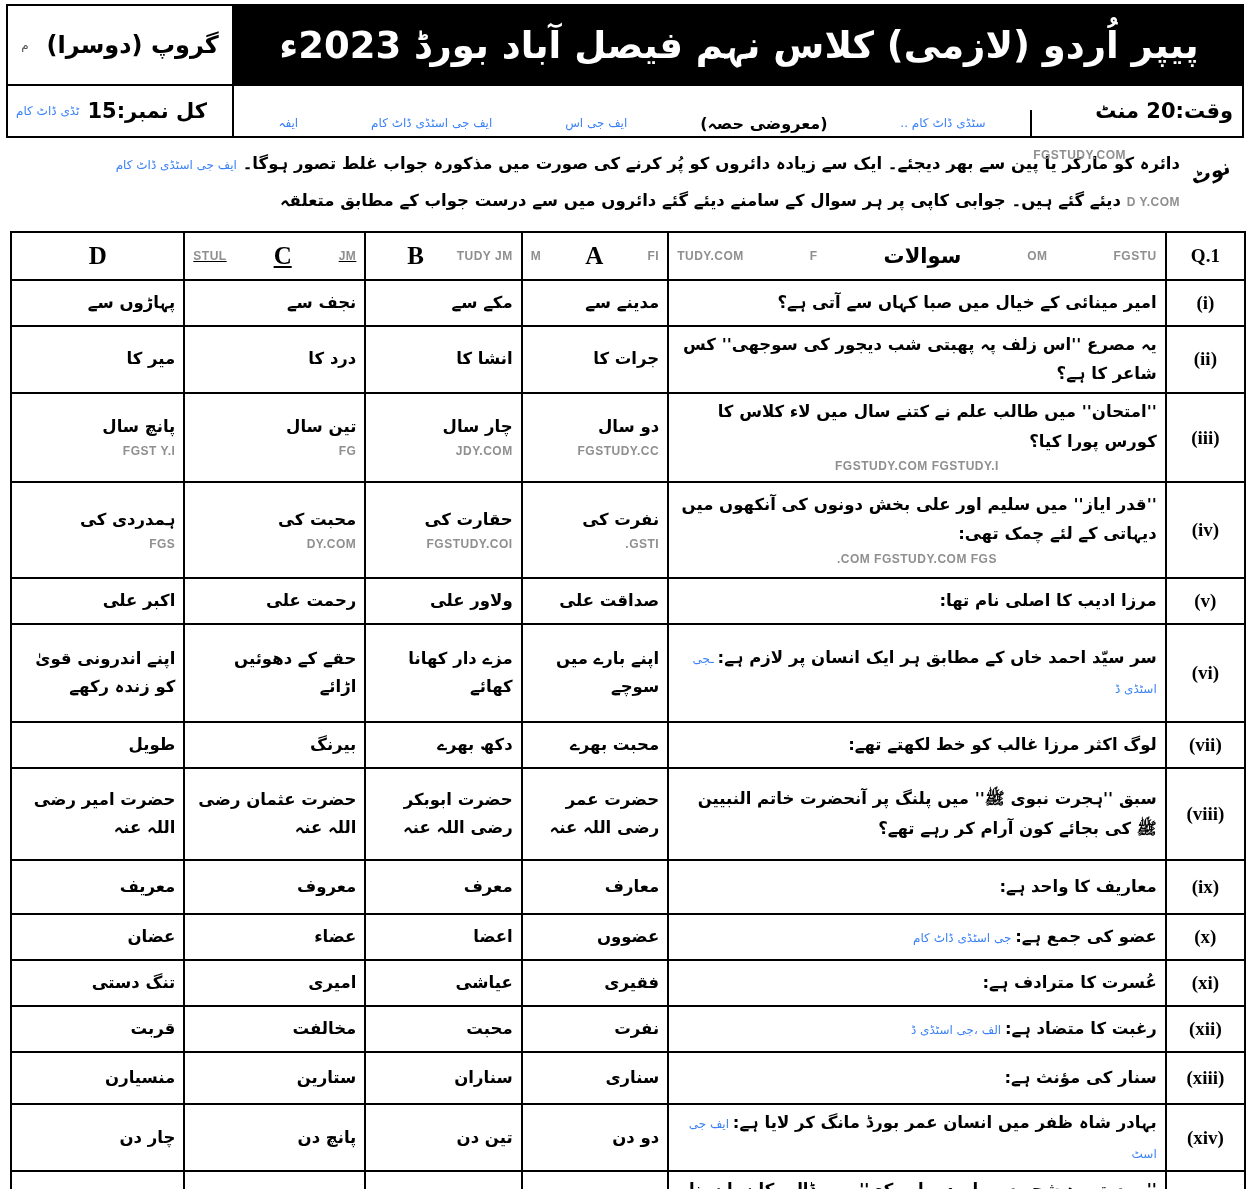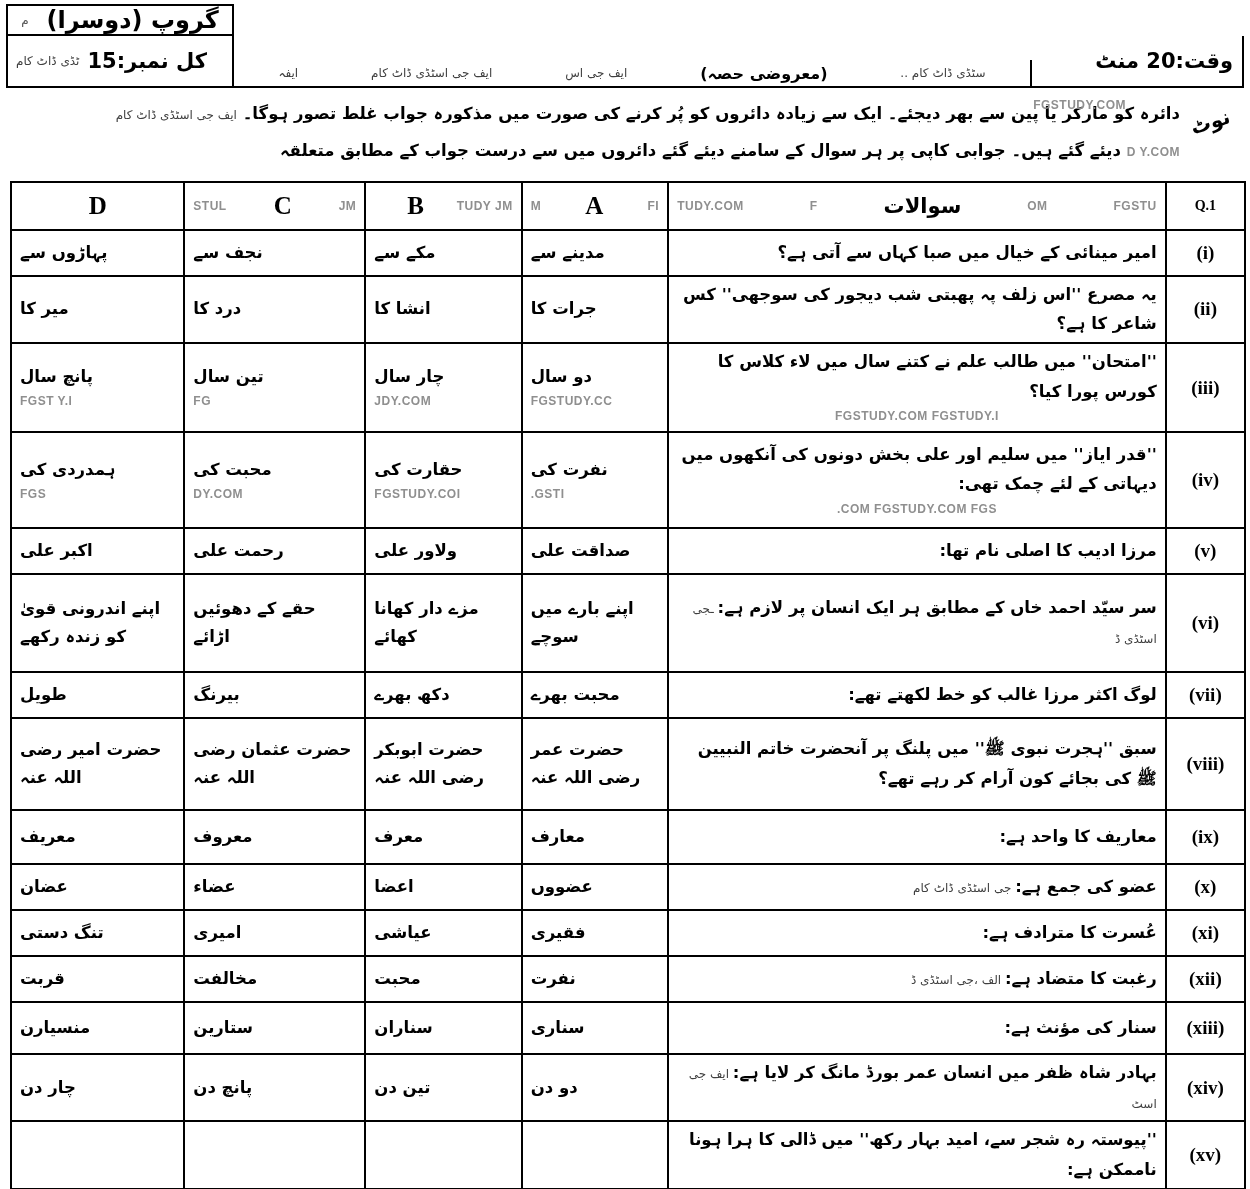--- a/index.html
+++ b/index.html
@@ -42,53 +42,56 @@
   
   .note{position:relative;direction:rtl;padding:10px 64px 6px 14px;min-height:88px;box-sizing:border-box;}
   .note-label{
     position:absolute;right:14px;top:22px;font-size:20px;font-weight:bold;
     transform:rotate(-18deg);
   }
   .note-wm-top{position:absolute;right:118px;top:10px;}
   .note p{margin:0 0 6px 0;font-size:16.5px;font-weight:bold;line-height:1.9;text-align:right;}
   
   .wm{color:#8f8f8f;font-family:"Liberation Sans",sans-serif;font-size:12px;font-weight:bold;letter-spacing:.5px;direction:ltr;unicode-bidi:embed;}
-  .wm-ur{color:#404040;font-size:12px;font-weight:normal;direction:rtl;text-align:right;}
+  .wm-ur{color:#3b82f6;font-size:12px;font-weight:normal;direction:rtl;text-align:right;}
   
   table.qt{border-collapse:collapse;width:1236px;margin:2px 4px;direction:rtl;}
   table.qt th,table.qt td{border:2.5px solid #000;padding:3px 8px;vertical-align:middle;box-sizing:border-box;}
   table.qt thead th{height:48px;}
-  .th-qno{width:80px;font-size:14px;font-weight:bold;direction:ltr;font-family:"Liberation Serif",serif;}
+  .th-qno{width:80px;font-size:19px;font-weight:bold;direction:ltr;font-family:"Liberation Serif",serif;}
   .th-q{width:506px;margin-top:44px;}
   .th-q .hwrap,.th-opt .hwrap{display:flex;align-items:center;justify-content:space-between;direction:ltr;}
   .th-q .qh-title{font-size:21px;font-weight:bold;direction:rtl;}
   .col-letter{font-size:25px;font-weight:bold;font-family:"Liberation Serif",serif;}
-  .th-a{width:148px;} .th-b{width:158px;} .th-c{width:184px;} .th-d{width:176px;}
+  .th-a{width:148px;} .th-b{width:158px;} .th-c{width:184px;text-decoration:underline;} .th-d{width:176px;}
   td.no{text-align:center;font-weight:bold;font-size:19px;direction:ltr;font-family:"Liberation Serif",serif;}
   td.q{text-align:right;font-weight:bold;font-size:16.5px;line-height:1.8;margin-left:44px;}
   td.q .qwm{display:block;text-align:center;}
-  td.opt{text-align:left;font-weight:bold;font-size:16.5px;line-height:1.7;}
+  td.opt{text-align:right;font-weight:bold;font-size:16.5px;line-height:1.7;}
   td.opt .owm{display:block;}
   tbody tr{height:46px;}
   tbody tr:nth-child(3){height:86px;}
   tbody tr:nth-child(4){height:96px;}
   tbody tr:nth-child(6){height:98px;}
   tbody tr:nth-child(8){height:92px;}
   tbody tr:nth-child(9){height:54px;}
   tbody tr:nth-child(13){height:52px;}
 </style>
 </head>
 <body>
 
 <div class="page">
 
   <div class="hdr-top">
     <div class="group-box">
       <span>گروپ (دوسرا)</span>
       <span class="group-mark">م</span>
+    </div>
+    <div class="banner">
+      <span>پیپر اُردو (لازمی) کلاس نہم فیصل آباد بورڈ 2023ء</span>
     </div>
   </div>
 
   <div class="hdr-bot">
     <div class="marks-box">
       <span>کل نمبر:15</span>
       <span class="wm-ur">ٹڈی ڈاٹ کام</span>
     </div>
     <div class="mid-box">
       <span class="wm-ur">ایفہ</span>

